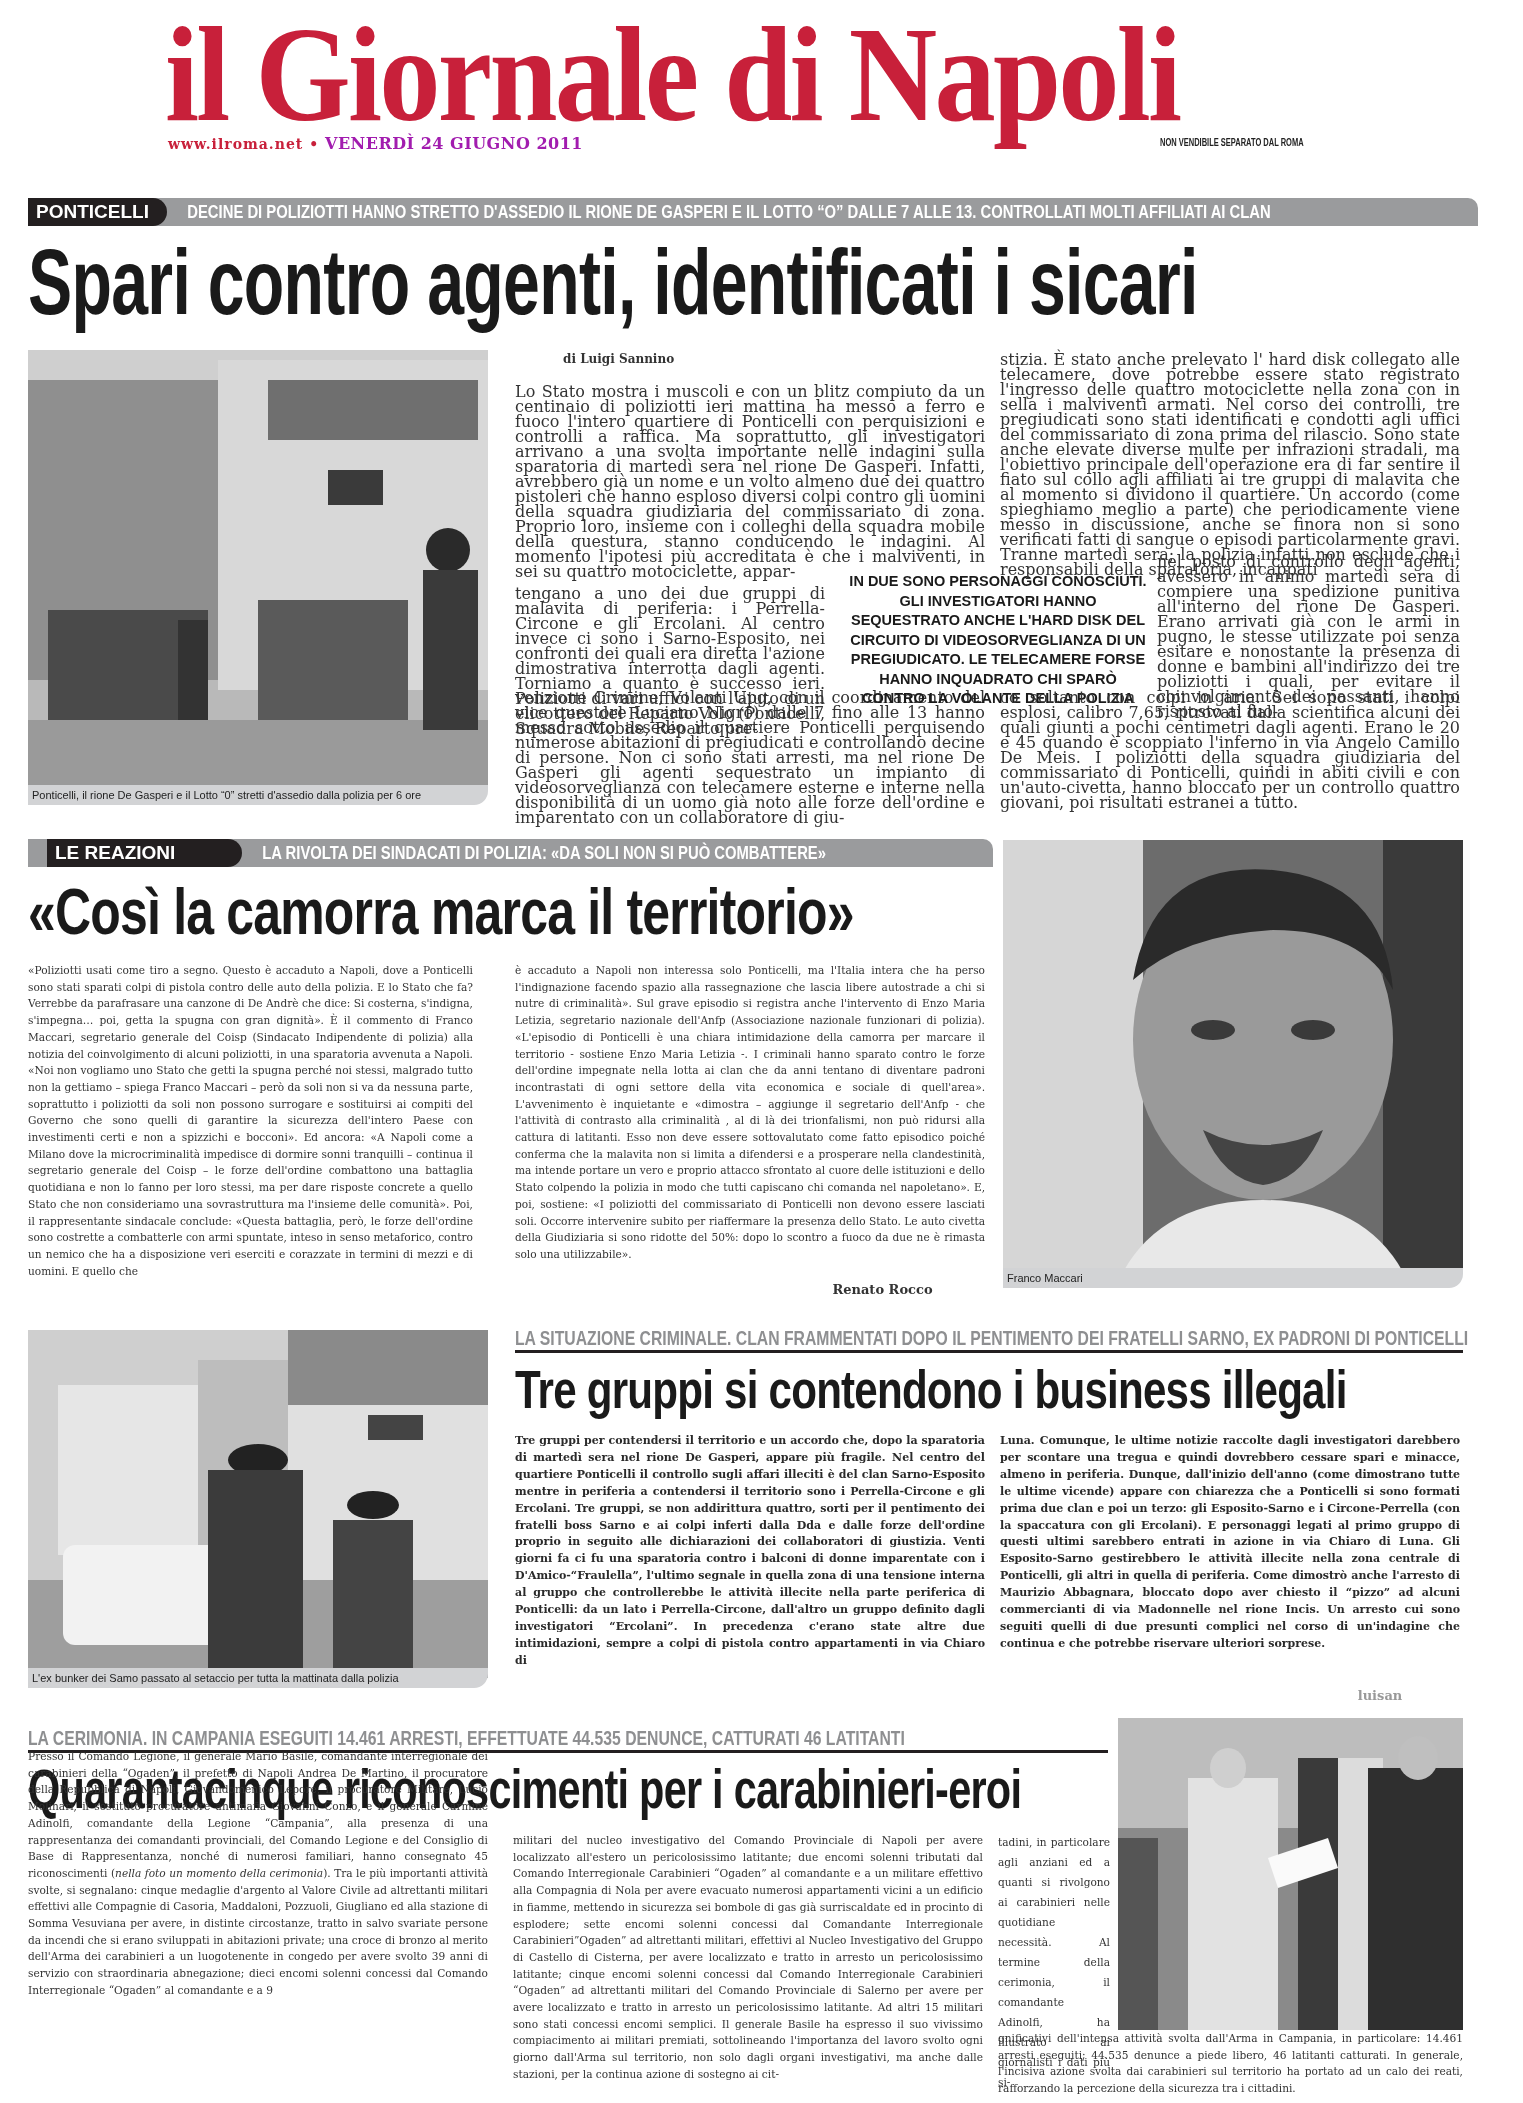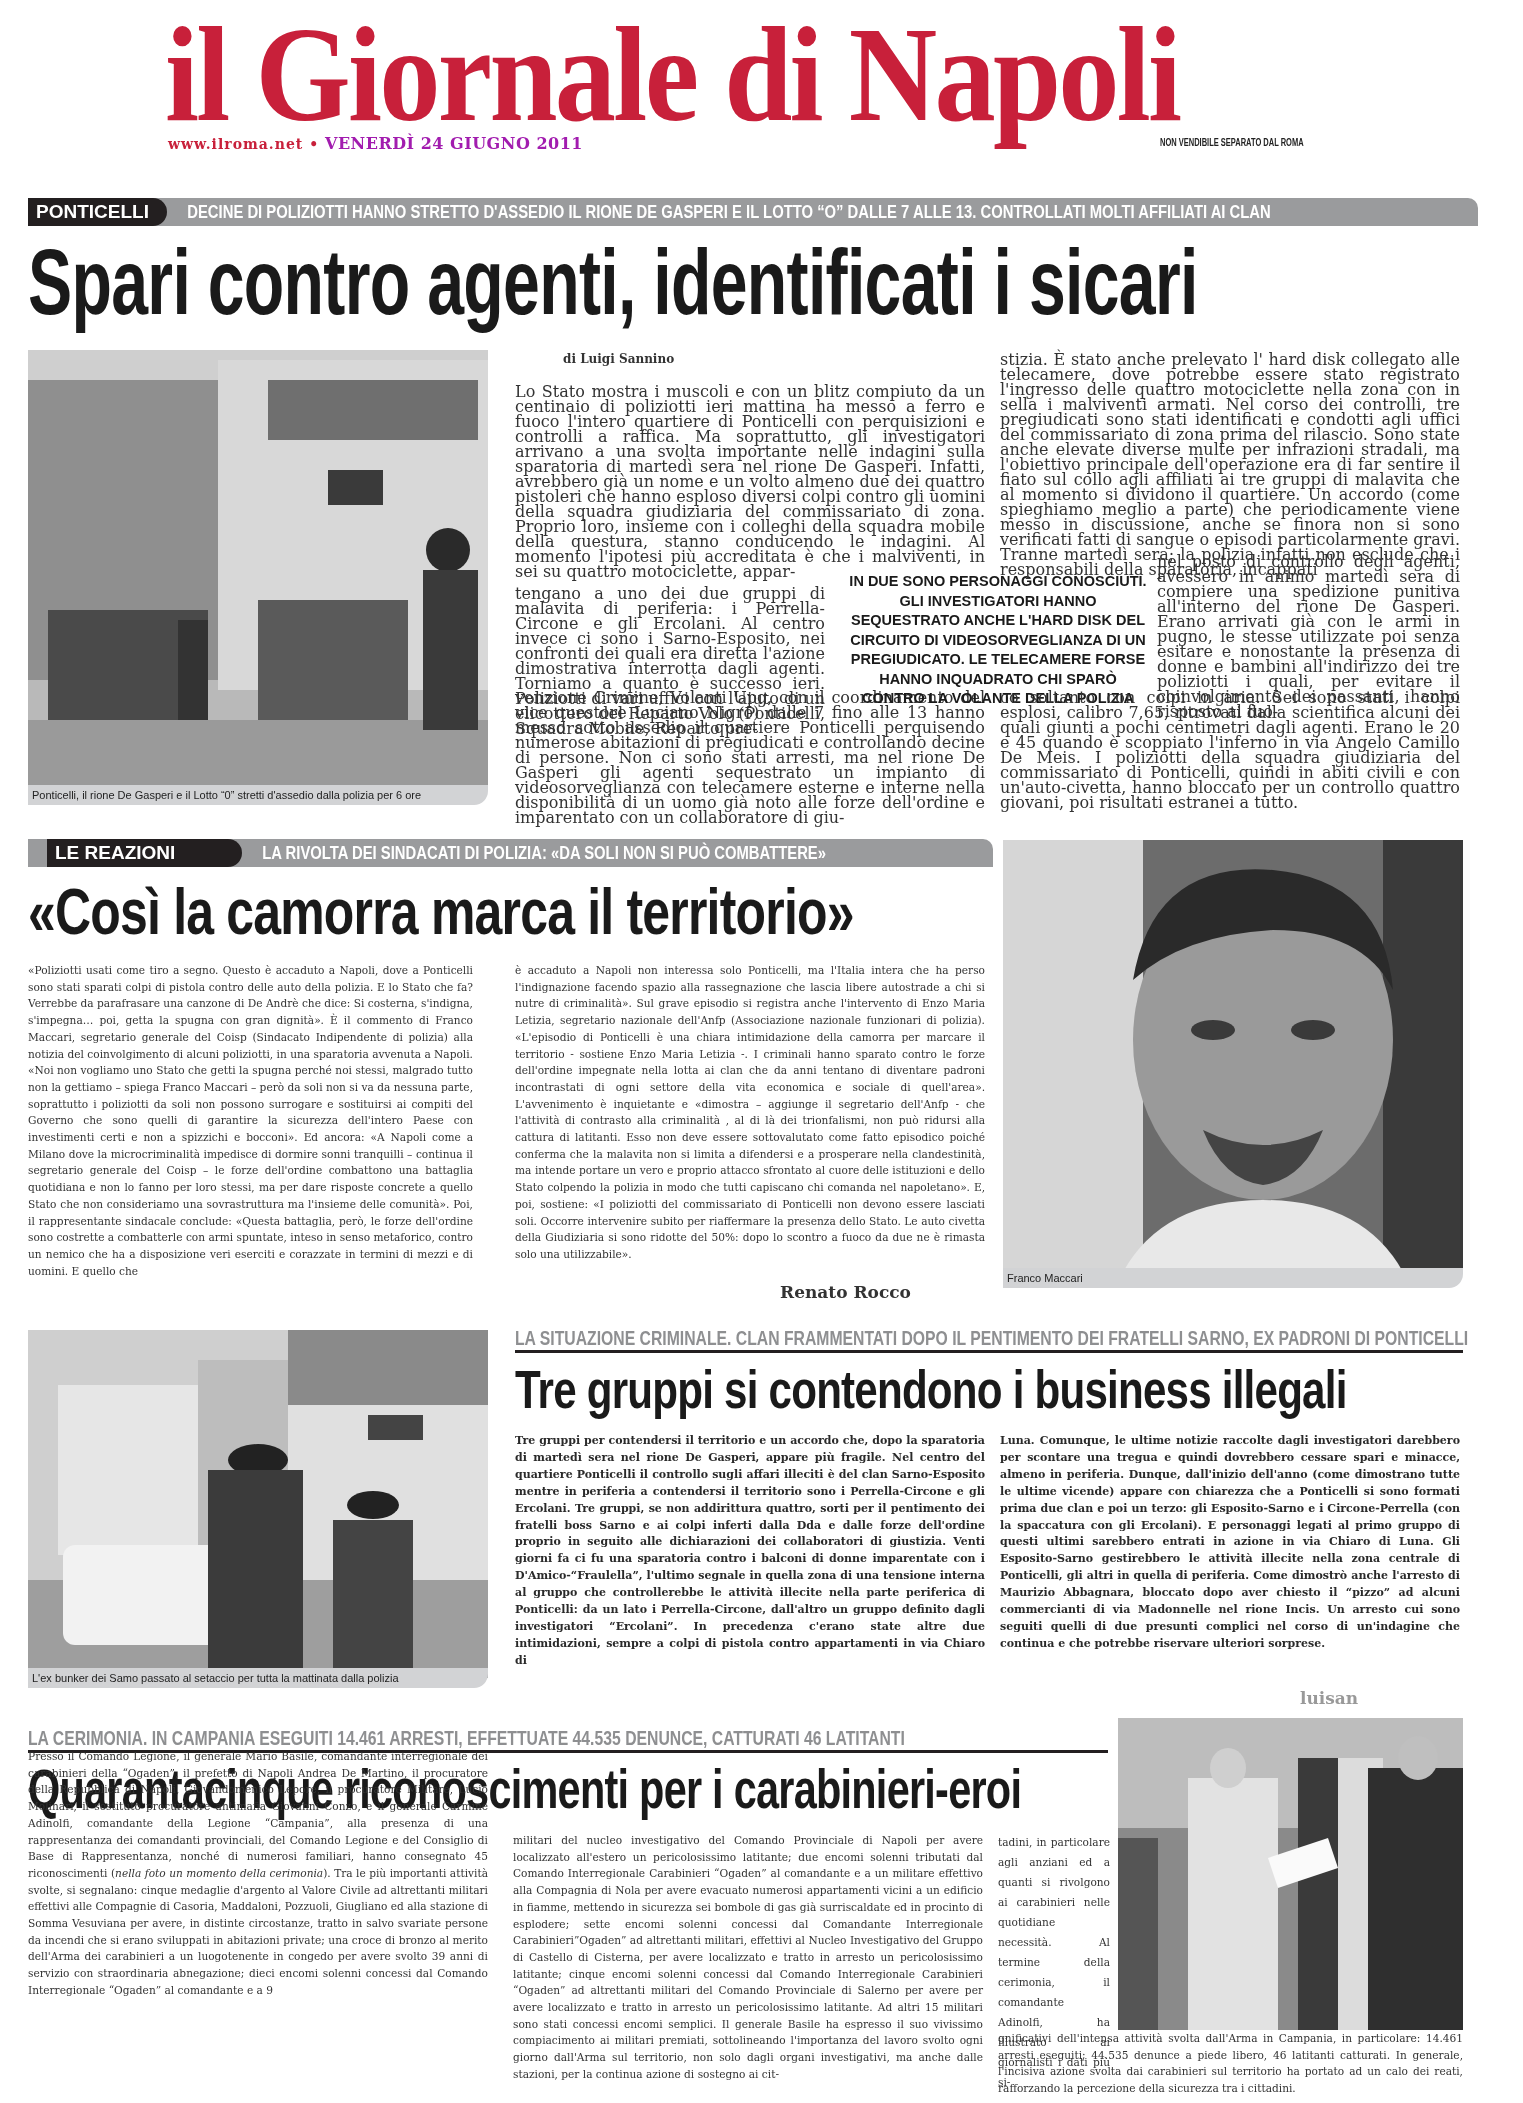--- a/index.html
+++ b/index.html
@@ -56,21 +56,21 @@
     padding: 4px 4px; border-bottom-right-radius: 14px; white-space: nowrap; overflow: hidden;
   }
 
   
   .body-text {
     font-family: "DejaVu Serif", serif; font-size: 16px; line-height: 15px; color: #333;
     text-align: justify; hyphens: auto;
   }
   .body-text.bold { font-weight: bold; font-size: 11px; line-height: 16.9px; color: #2a2a2a; }
   .byline { font-family: "DejaVu Serif", serif; font-weight: bold; font-size: 12px; color: #333; margin-left: 48px; }
-  .signature { font-family: "DejaVu Serif", serif; font-weight: bold; font-size: 17px; color: #333; text-align: left; }
+  .signature { font-family: "DejaVu Serif", serif; font-weight: bold; font-size: 13px; color: #333; text-align: center; }
   .signature.gray { color: #999; }
 
   .pullquote {
     font-family: "Liberation Sans", sans-serif; font-weight: bold; font-size: 14.5px; line-height: 19.5px;
     color: #1a1a1a; text-align: center; text-transform: uppercase;
   }
 </style>
 </head>
 <body>
 

